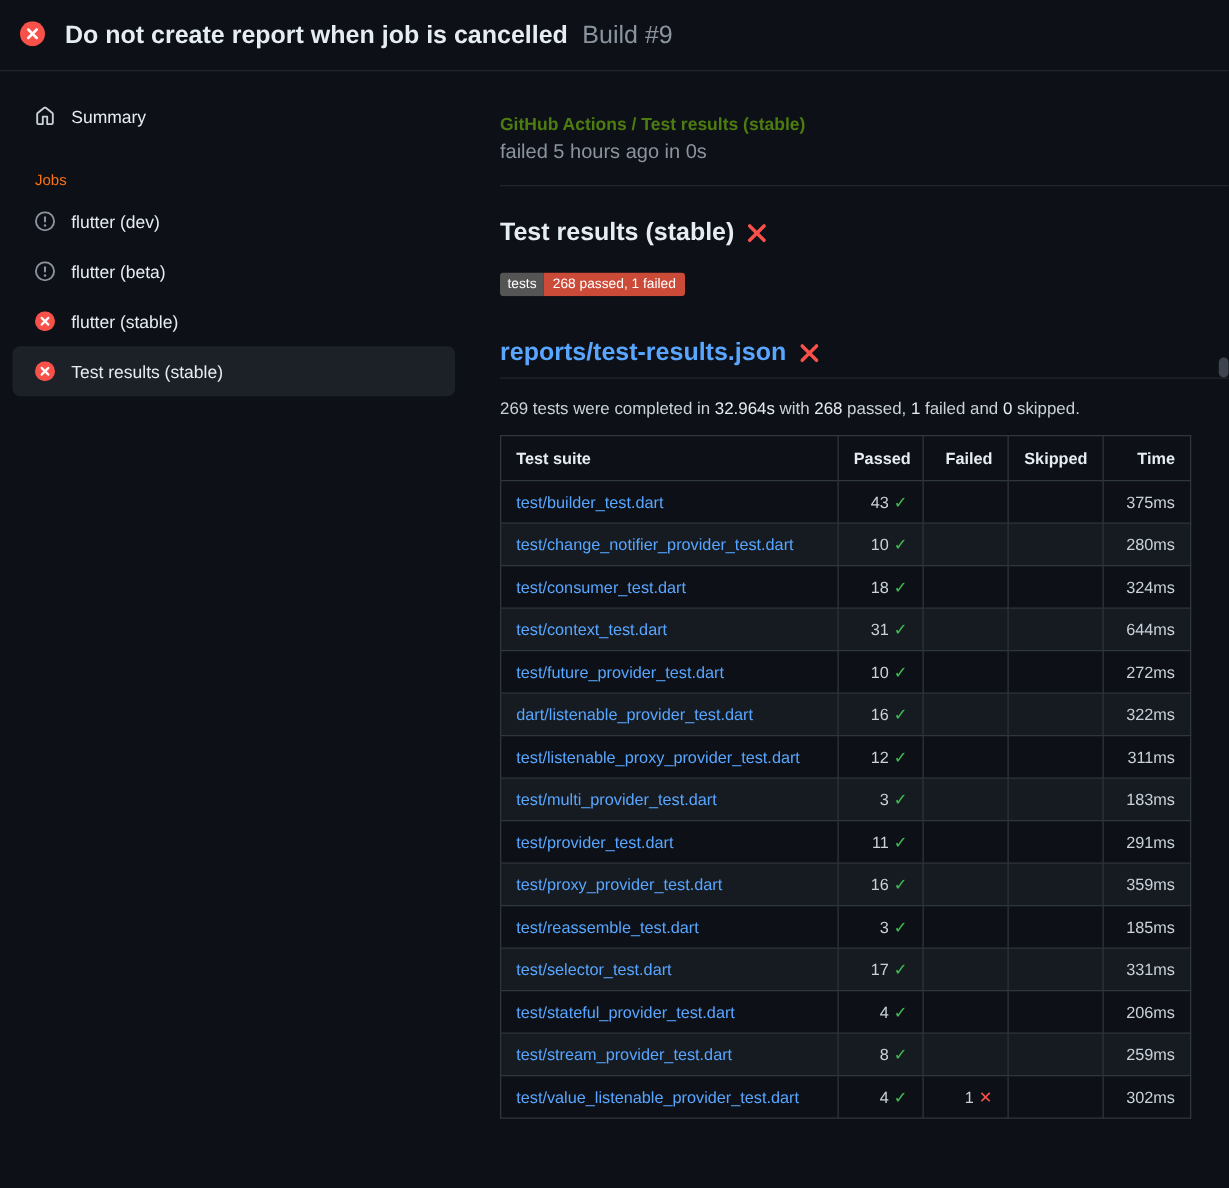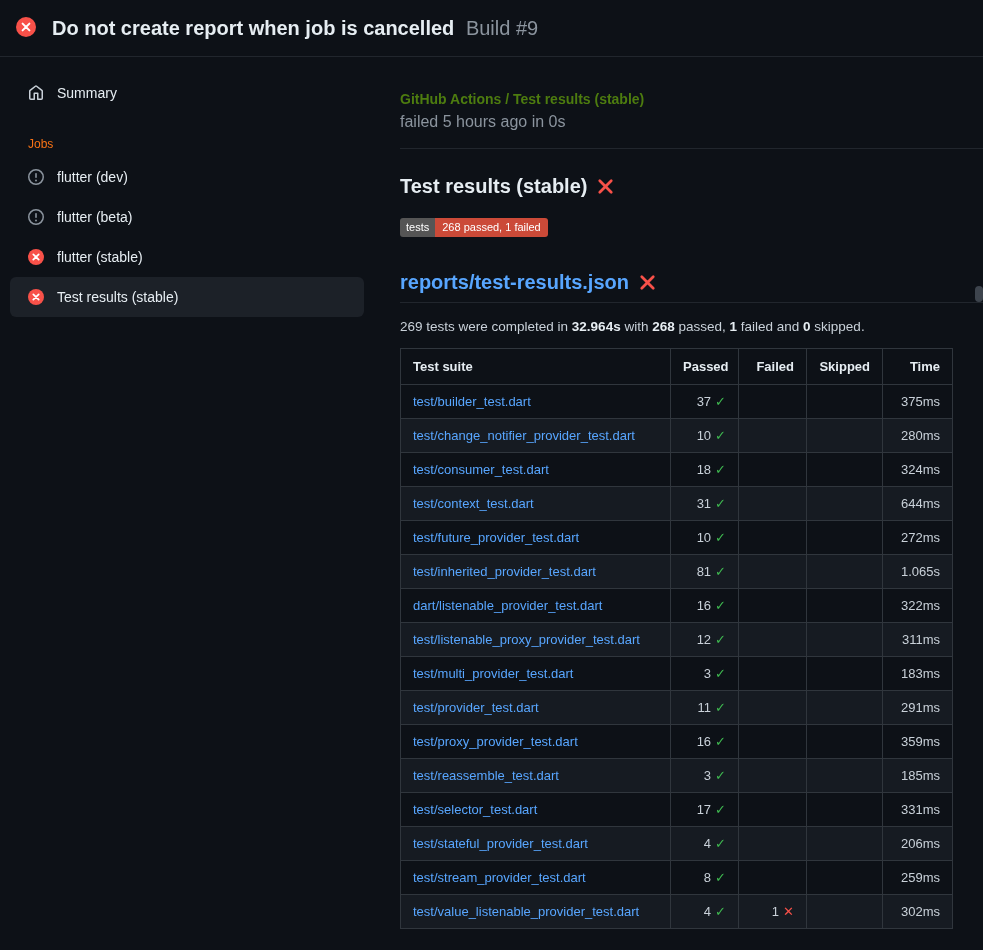--- a/index.html
+++ b/index.html
@@ -24,21 +24,21 @@
   .run-meta { color: #8b949e; font-size: 16px; margin-top: 6px; }
   .divider { border: none; border-top: 1px solid #21262d; margin: 17px 0 0; }
   .section-title { display: flex; align-items: center; gap: 10px; margin: 26px 0 0; font-size: 20px; font-weight: 700; color: #e6edf2; }
   .red-x { display: inline-flex; align-items: center; }
   .badge { display: inline-flex; margin-top: 20px; font-size: 11px; border-radius: 3px; overflow: hidden; line-height: 1; }
   .badge-label { background: #555555; color: #ffffff; padding: 4px 6px; }
   .badge-value { background: #cb4a38; color: #ffffff; padding: 4px 7px; }
   .report-title { display: flex; align-items: center; gap: 10px; margin: 34px 0 0; font-size: 20px; font-weight: 700; padding-bottom: 8px; border-bottom: 1px solid #21262d; }
   .report-link { color: #58a6ff; text-decoration: none; }
   .summary-line { margin: 16px 0 14px; font-size: 13.5px; color: #c9d1d9; }
-  .summary-line .b { font-weight: 700; color: #e6edf2; }
+  .summary-line .b { font-weight: 400; color: #e6edf2; }
   .results-table { border-collapse: collapse; table-layout: fixed; width: 552px; font-size: 13px; }
   .results-table th, .results-table td { border: 1px solid #30363d; padding: 0 12px; height: 34px; overflow: hidden; }
   .results-table th { color: #e6edf2; font-weight: 700; text-align: left; height: 36px; }
   .results-table th.num, .results-table td.num { text-align: right; white-space: nowrap; }
   .c-suite { width: 270px; } .c-num { width: 68px; } .c-skip { width: 76px; } .c-time { width: 70px; }
   .results-table tbody tr:nth-child(even) td { background: #161b22; }
   .suite-link { color: #58a6ff; text-decoration: none; white-space: nowrap; }
   .mark-check { color: #3fb950; font-weight: 700; margin-left: 4px; }
   .mark-cross { color: #f85149; font-weight: 700; margin-left: 4px; }
   .time-value { color: #c9d1d9; }
@@ -159,21 +159,21 @@
               <th>Test suite</th>
               <th class="num">Passed</th>
               <th class="num">Failed</th>
               <th class="num">Skipped</th>
               <th class="num">Time</th>
             </tr>
           </thead>
         <tbody id="table-body">
             <tr>
               <td><a href="#" class="suite-link">test/builder_test.dart</a></td>
-              <td class="num"><span>37</span><span class="mark-check">✓</span></td>
+              <td class="num"><span>43</span><span class="mark-check">✓</span></td>
               <td class="num"></td>
               <td class="num"></td>
               <td class="num"><span class="time-value">375ms</span></td>
             </tr>
             <tr>
               <td><a href="#" class="suite-link">test/change_notifier_provider_test.dart</a></td>
               <td class="num"><span>10</span><span class="mark-check">✓</span></td>
               <td class="num"></td>
               <td class="num"></td>
               <td class="num"><span class="time-value">280ms</span></td>
@@ -191,27 +191,20 @@
               <td class="num"></td>
               <td class="num"></td>
               <td class="num"><span class="time-value">644ms</span></td>
             </tr>
             <tr>
               <td><a href="#" class="suite-link">test/future_provider_test.dart</a></td>
               <td class="num"><span>10</span><span class="mark-check">✓</span></td>
               <td class="num"></td>
               <td class="num"></td>
               <td class="num"><span class="time-value">272ms</span></td>
-            </tr>
-            <tr>
-              <td><a href="#" class="suite-link">test/inherited_provider_test.dart</a></td>
-              <td class="num"><span>81</span><span class="mark-check">✓</span></td>
-              <td class="num"></td>
-              <td class="num"></td>
-              <td class="num"><span class="time-value">1.065s</span></td>
             </tr>
             <tr>
               <td><a href="#" class="suite-link">dart/listenable_provider_test.dart</a></td>
               <td class="num"><span>16</span><span class="mark-check">✓</span></td>
               <td class="num"></td>
               <td class="num"></td>
               <td class="num"><span class="time-value">322ms</span></td>
             </tr>
             <tr>
               <td><a href="#" class="suite-link">test/listenable_proxy_provider_test.dart</a></td>

